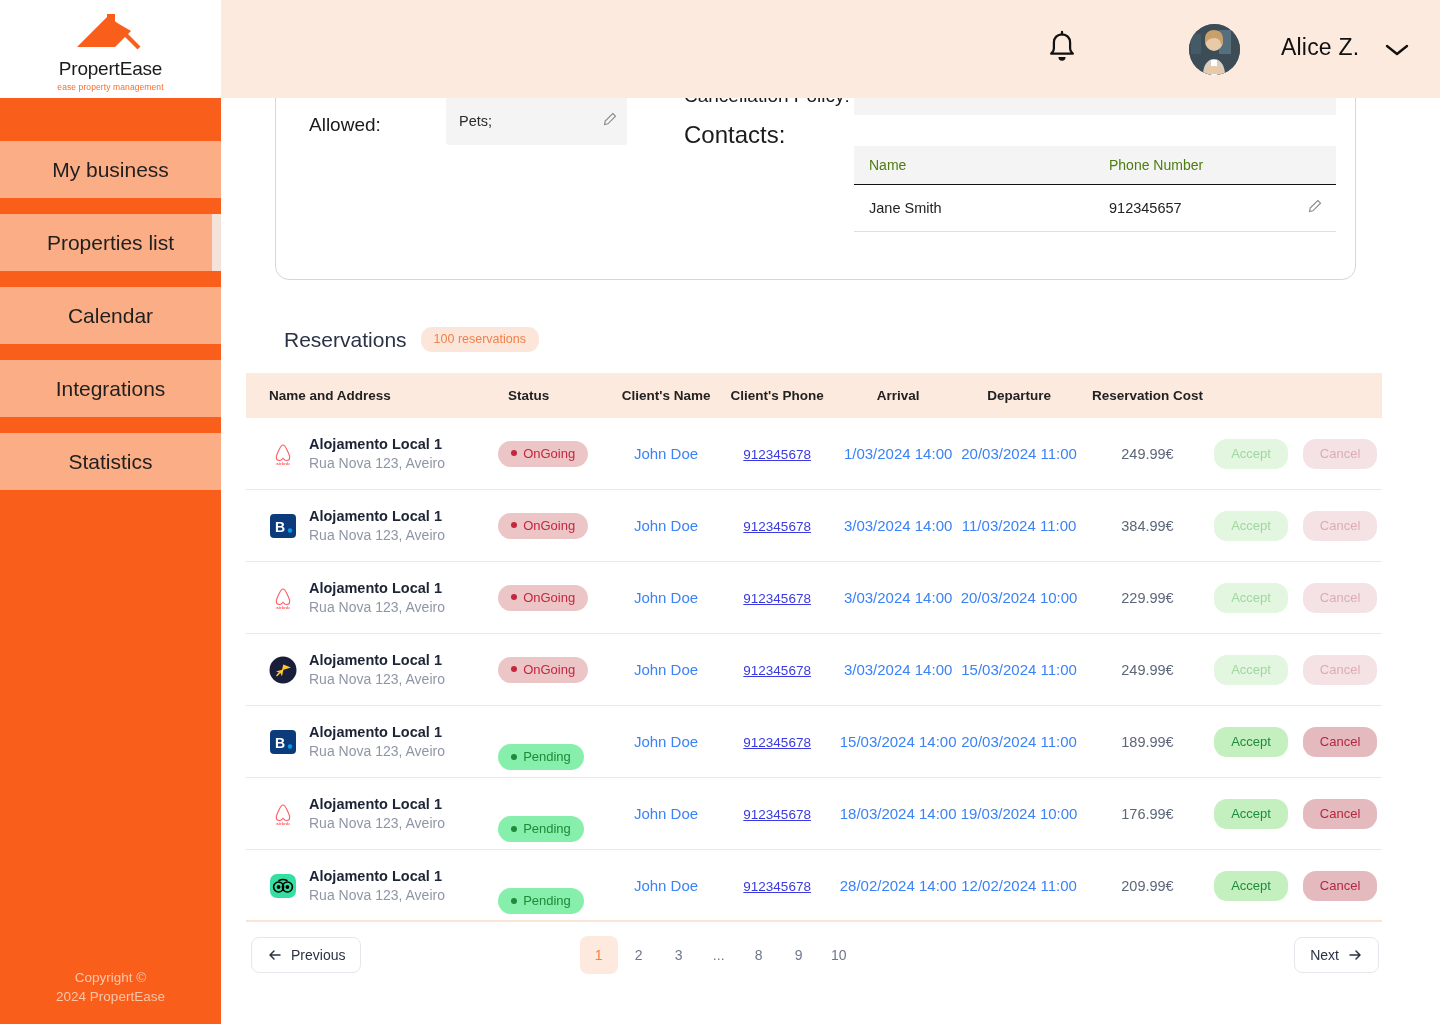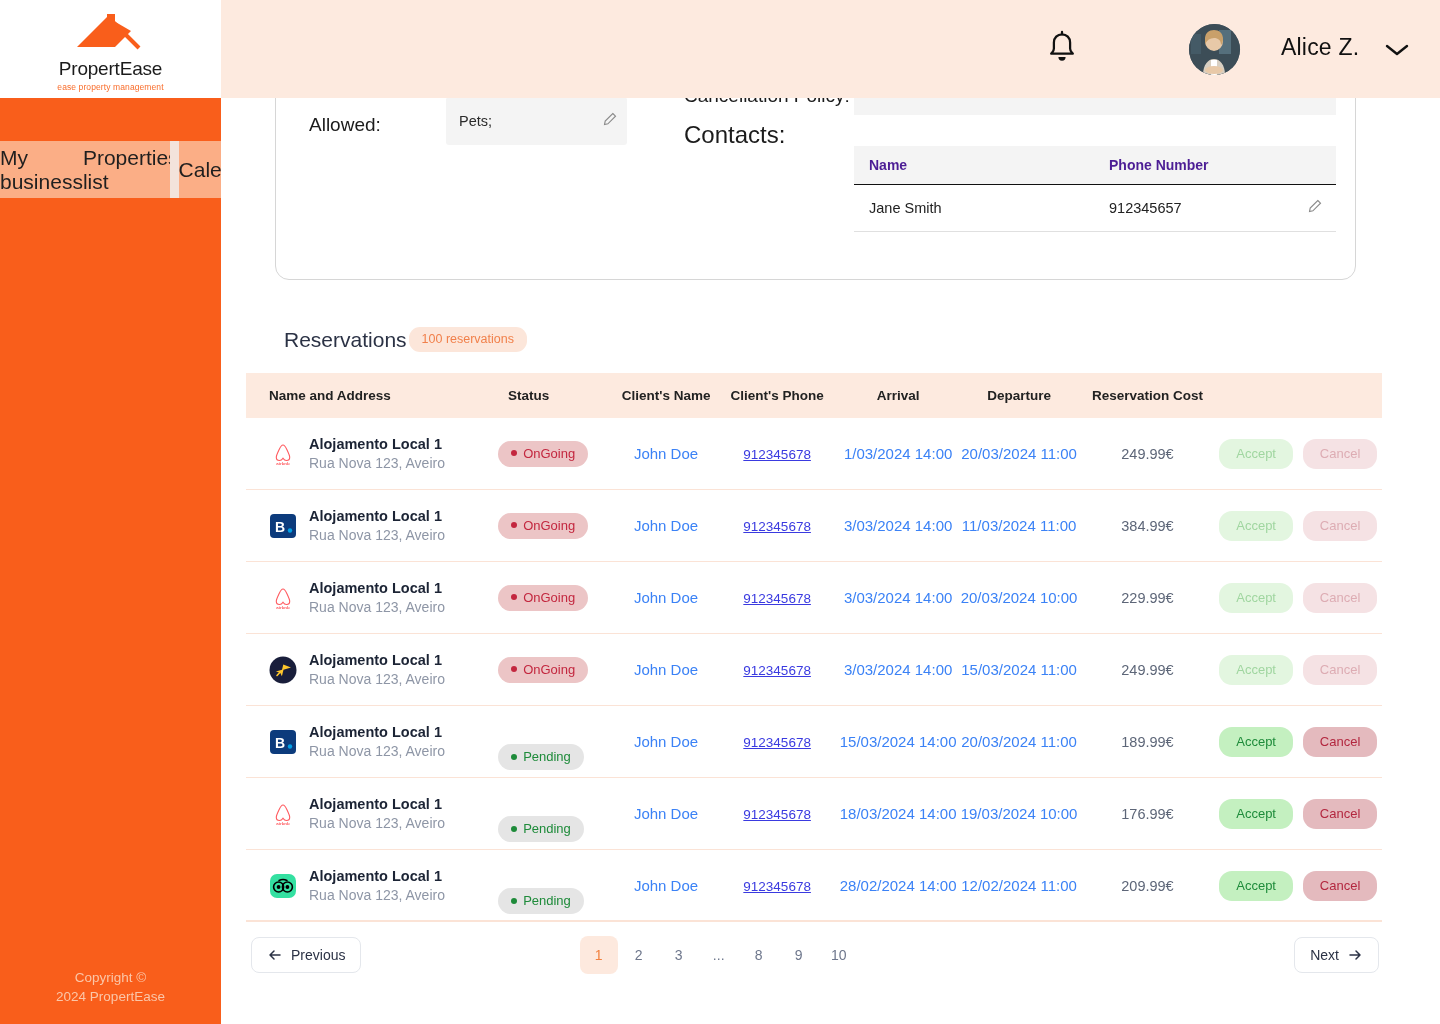--- a/index.html
+++ b/index.html
@@ -26,21 +26,21 @@
     padding-top: 6px;
   }
   .logo-mark { width: 84px; height: 44px; display:block; }
   .logo-name {
     font-size: 19px; font-weight: normal; color: #1b1b1b;
     letter-spacing: -0.2px; margin-top: 1px;
   }
   .logo-tag {
     font-size: 8.5px; color: #F96D2B; margin-top: 2px; letter-spacing: 0.1px;
   }
-  .nav { margin-top: 43px; display: flex; flex-direction: row; }
+  .nav { margin-top: 43px; display: flex; flex-direction: column; }
   .nav-item {
     height: 57px;
     background: #FBAE86;
     display: flex; align-items: center; justify-content: center;
     color: #1f1f1f; font-size: 21px;
     margin-bottom: 16px;
     position: relative;
     cursor: pointer;
   }
   .nav-item.active::after {
@@ -134,34 +134,34 @@
   .contacts-table {
     position: absolute; left: 578px; top: 265px;
     width: 482px;
   }
   .ct-head {
     background: #F4F4F4; height: 39px;
     display: flex; align-items: center;
     border-bottom: 1.5px solid #111;
     padding-left: 15px;
   }
-  .ct-head span { font-size: 14px; font-weight: bold; color: #4c1d95; }
+  .ct-head span { font-size: 14px; font-weight: normal; color: #4d7c0f; }
   .ct-head .c1 { width: 240px; }
   .ct-row {
     height: 47px; display: flex; align-items: center;
     border-bottom: 1px solid #e0e0e0;
     padding: 0 14px 0 15px;
   }
   .ct-row .c1 { width: 240px; font-size: 14.5px; color: #222; }
   .ct-row .c2 { font-size: 14.5px; color: #222; }
 
   
   .res-header {
     position: absolute; left: 63px; top: 327px;
-    display: flex; align-items: center; gap: 2px;
+    display: flex; align-items: center; gap: 14px;
   }
   .res-title { font-size: 21px; color: #2b3245; font-weight: 500; }
   .res-badge {
     background: #FCE6DA; color: #F1804B;
     font-size: 12.5px; border-radius: 11px;
     padding: 5px 13px 6px;
   }
 
   .table {
     position: absolute; left: 25px; top: 373px;
@@ -179,21 +179,21 @@
   }
   .trow:last-child { border-bottom: 1px solid #FBE3D6; }
 
   .c-name   { width: 255px; padding-left: 23px; display: flex; align-items: center; gap: 12px; }
   .c-status { width: 120px; display: flex; justify-content: flex-start; }
   .c-client { width: 100px; text-align: center; }
   .c-phone  { width: 125px; text-align: center; }
   .c-arr    { width: 120px; text-align: center; }
   .c-dep    { width: 125px; text-align: center; }
   .c-cost   { width: 135px; text-align: center; }
-  .c-acc    { width: 85px; display: flex; justify-content: center; }
+  .c-acc    { width: 85px; display: flex; justify-content: flex-start; }
   .c-can    { width: 85px; display: flex; justify-content: center; }
 
   .thead .c-name   { padding-left: 23px; }
   .thead .c-status { padding-left: 10px; }
   .thead .c-client { text-align: center; }
   .thead .c-phone  { text-align: center; }
   .thead .c-arr    { text-align: center; }
   .thead .c-dep    { text-align: center; }
   .thead .c-cost   { text-align: center; }
 
@@ -202,21 +202,21 @@
   .prop-addr { font-size: 14px; color: #8e96a6; line-height: 19px; }
 
   .pill {
     display: inline-flex; align-items: center; gap: 6px;
     border-radius: 13px; padding: 5px 13px 6px;
     font-size: 13px; font-weight: 500;
   }
   .pill .dot { width: 6px; height: 6px; border-radius: 50%; display:inline-block; }
   .pill.ongoing { background: #ECC5C6; color: #C3273F; }
   .pill.ongoing .dot { background: #C3273F; }
-  .pill.pending { background: #e5e5e5; color: #1E8B3A; margin-top: 31px; }
+  .pill.pending { background: #86efac; color: #1E8B3A; margin-top: 31px; }
   .pill.pending .dot { background: #1E8B3A; }
 
   .cell-txt { font-size: 15px; color: #3b82f6; }
   .cell-cost { font-size: 14.5px; color: #5d6678; }
   .phone-link {
     font-size: 13.5px; color: #3a3ae0; text-decoration: underline;
     cursor: pointer;
   }
 
   .btn-acc, .btn-can {

